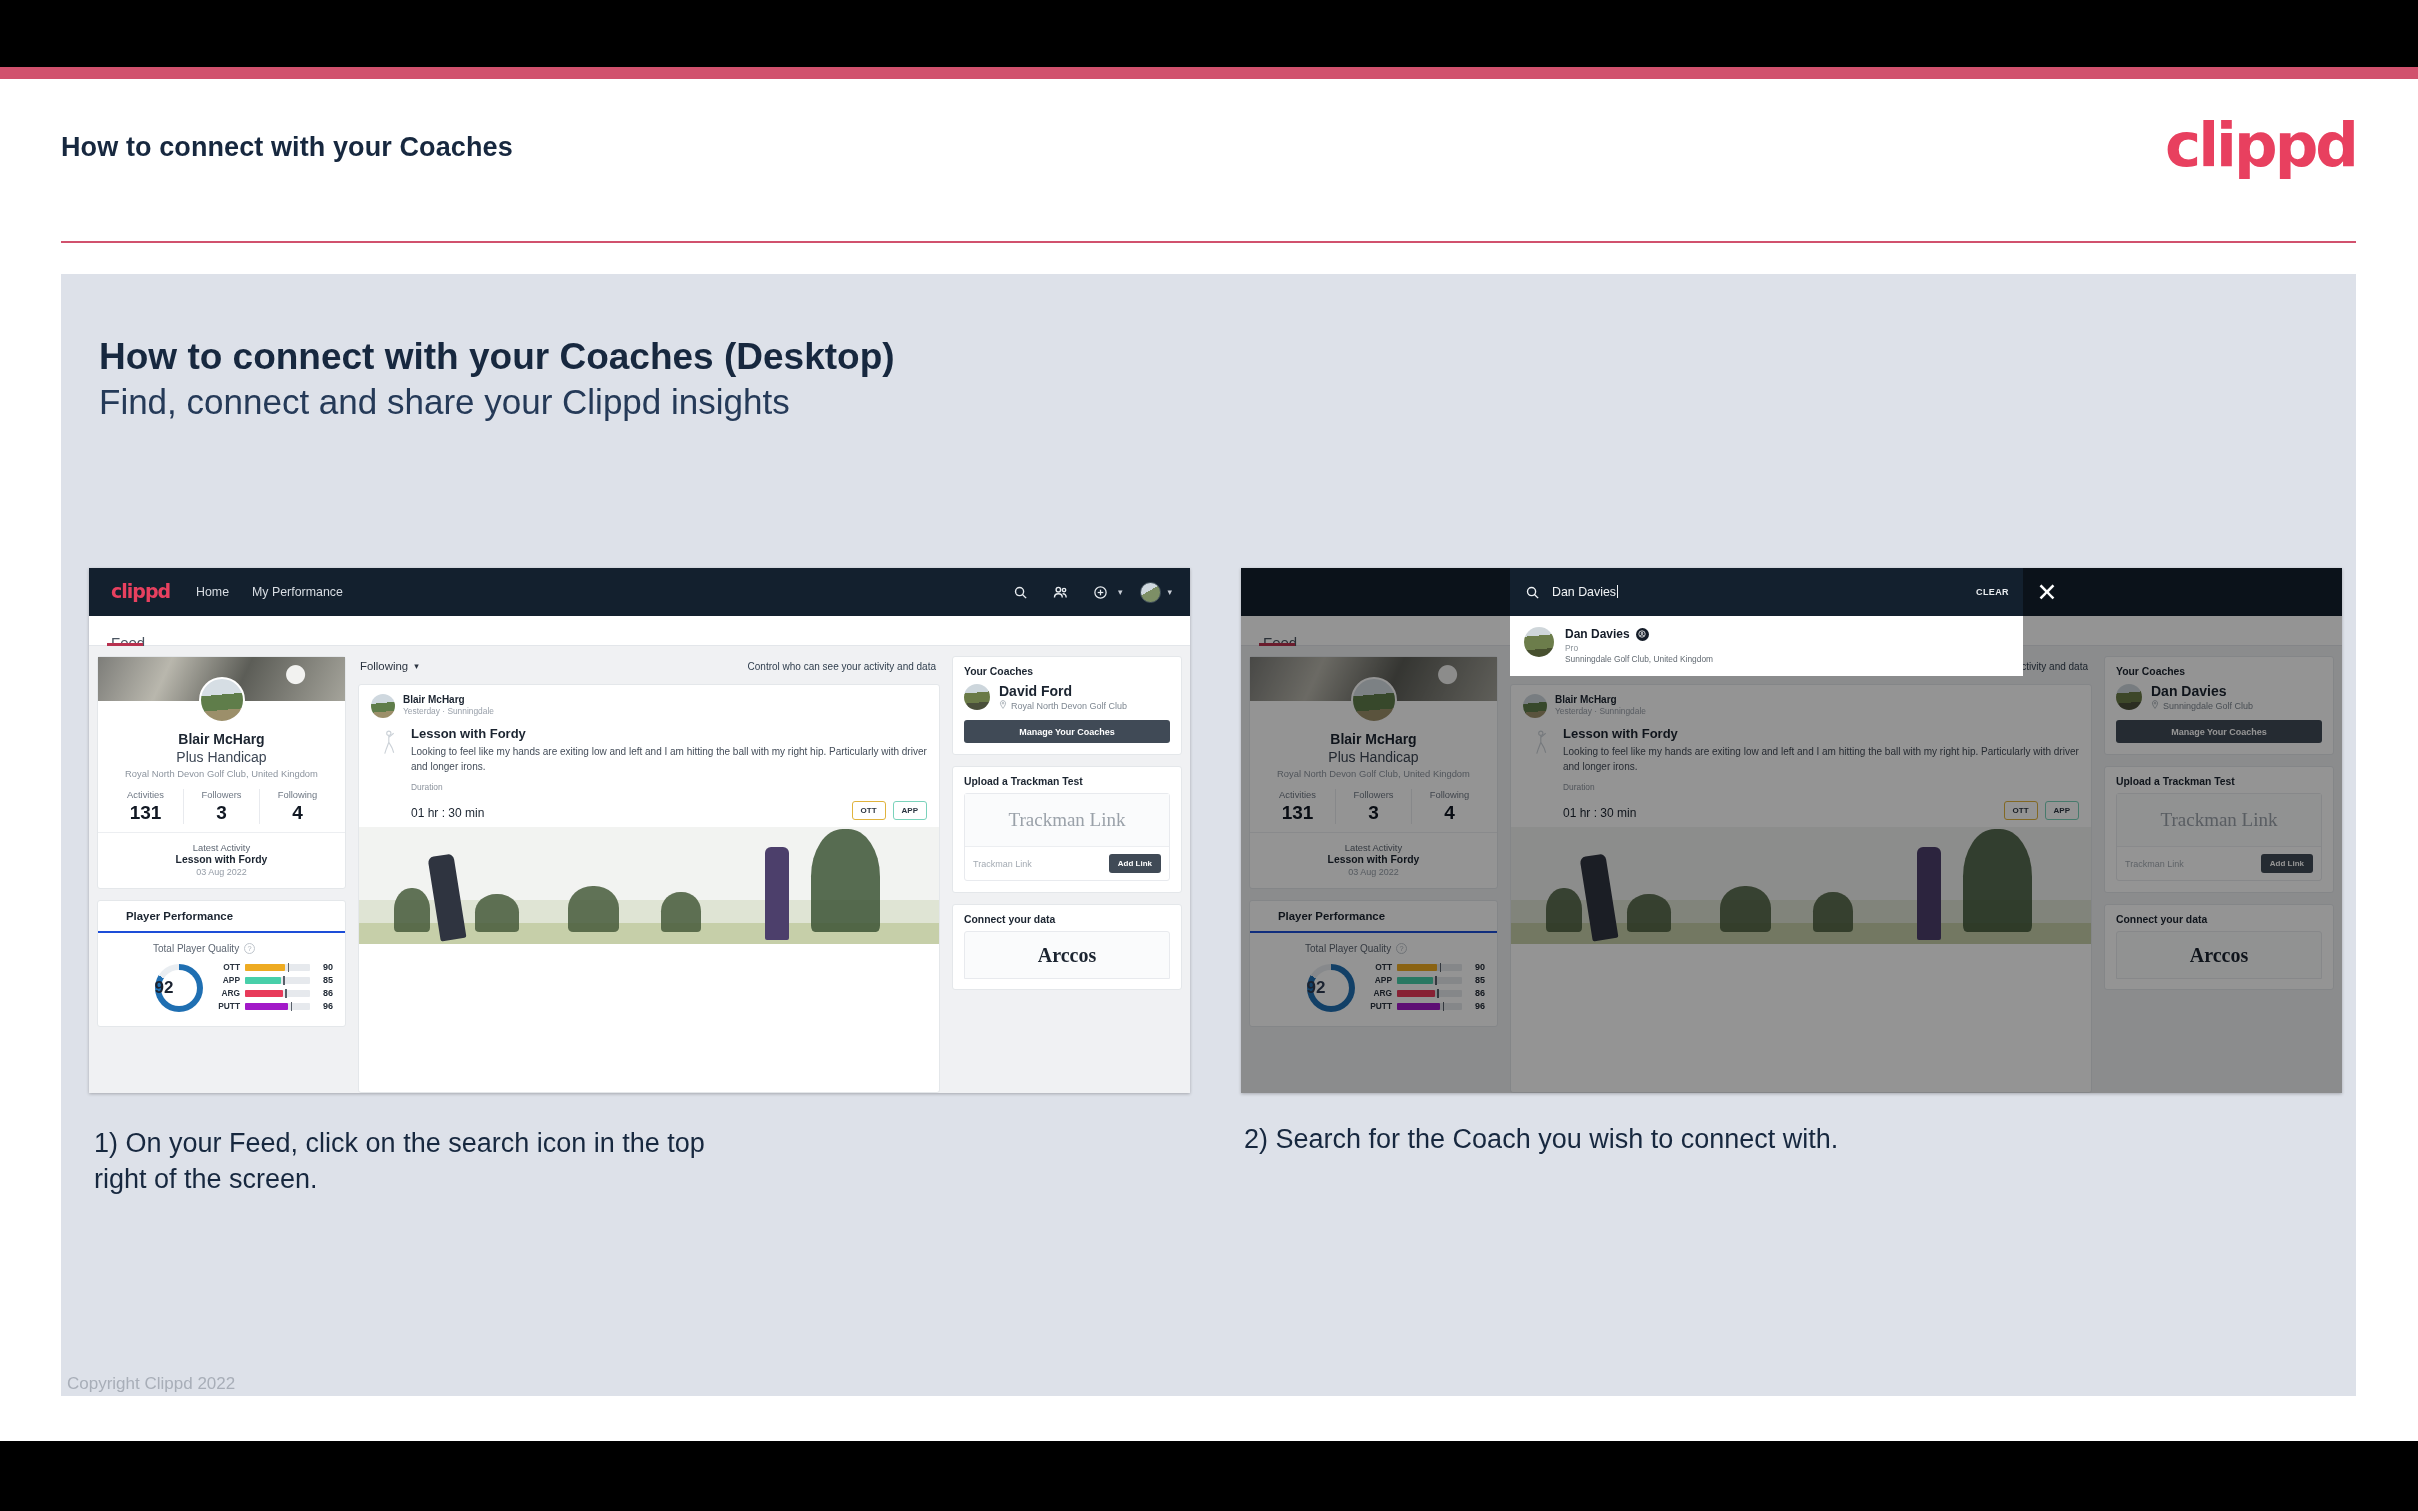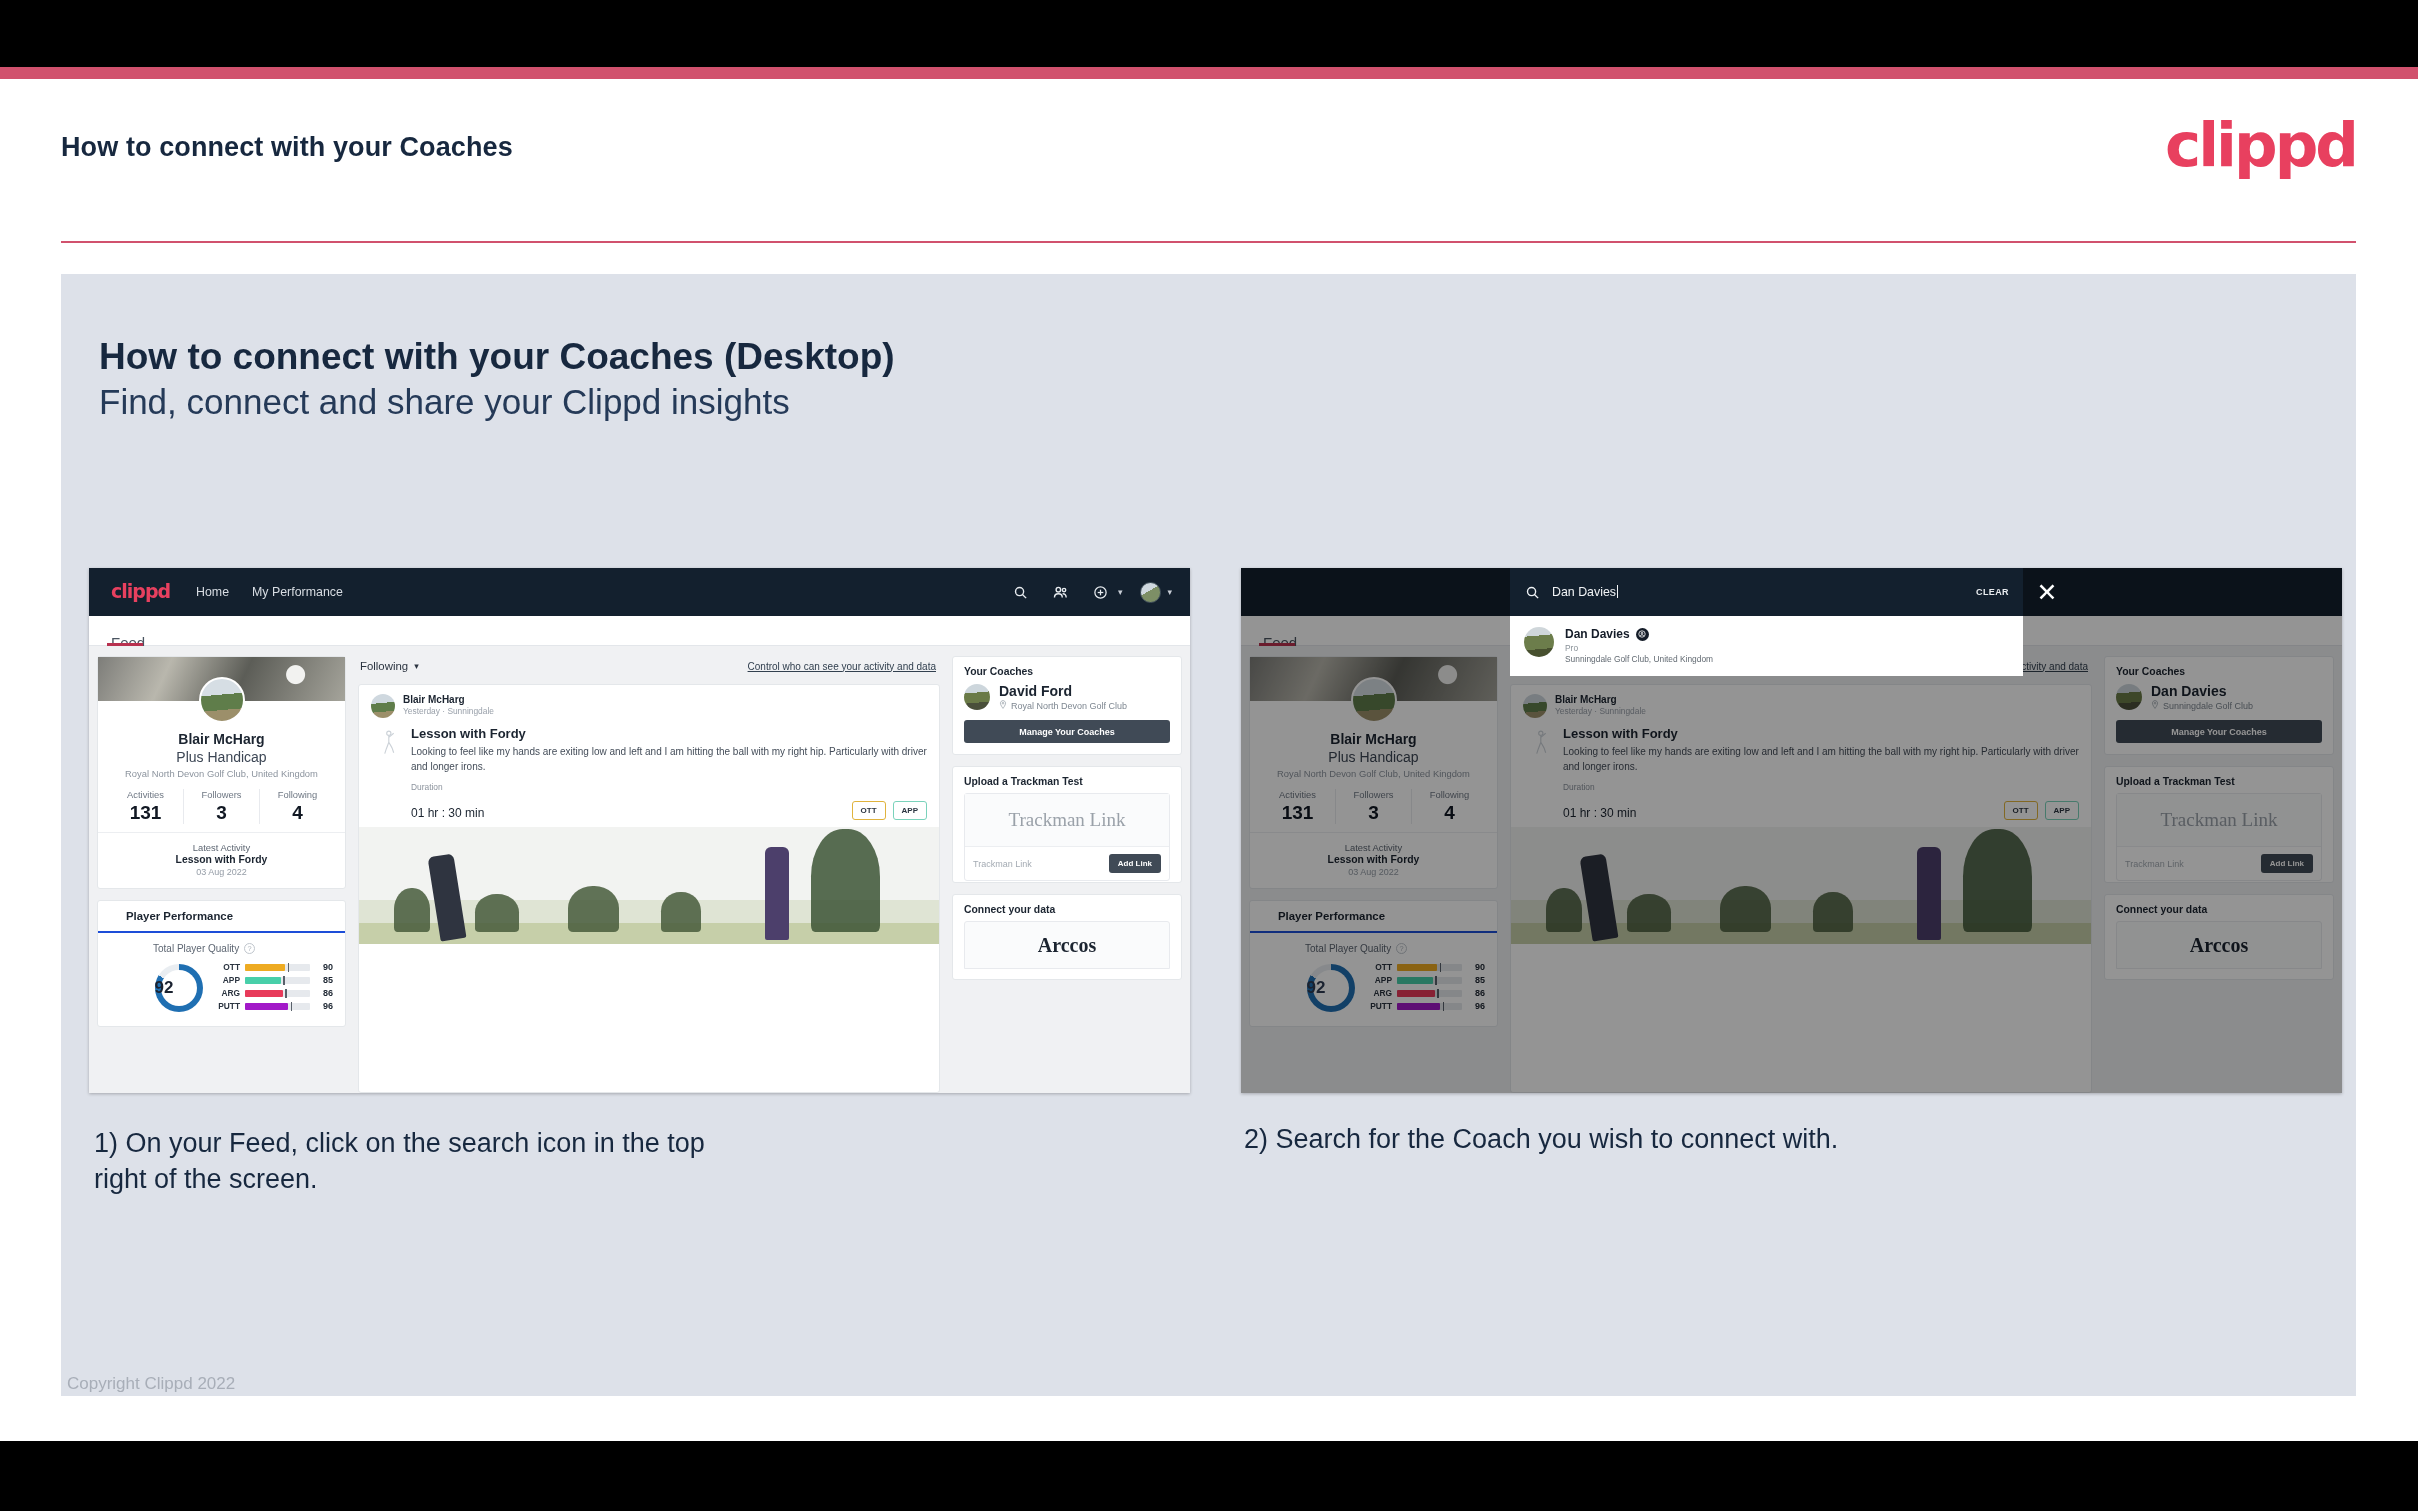--- a/index.html
+++ b/index.html
@@ -128,21 +128,21 @@
   .bar-lbl { width: 28px; font-size: 8.4px; font-weight: 700; color: #2b3440; text-align: right; }
   .bar-track { flex: 1; height: 7px; background: #e6e9ed; border-radius: 1px; position: relative; }
   .bar-fill { position: absolute; left: 0; top: 0; bottom: 0; border-radius: 1px; }
   .bar-tick { position: absolute; top: -1px; width: 1.5px; height: 9px; background: #59616b; }
   .bar-val { width: 18px; font-size: 9px; font-weight: 700; color: #1b2430; text-align: right; }
 
   
   .feed-topbar { display: flex; align-items: center; justify-content: space-between;
                  padding: 0 4px 0 2px; height: 20px; }
   .following-sel { font-size: 11.4px; color: #2b3440; display: flex; align-items: center; gap: 6px; }
-  .control-link { font-size: 10px; color: #32404f; text-decoration: underline; }
+  .control-link { font-size: 10px; color: #32404f; }
   .post-card { background: #fff; border: 1px solid #e4e7ea; border-radius: 3px; flex: 1;
                display: flex; flex-direction: column; overflow: hidden; }
   .post-head { display: flex; gap: 8px; padding: 9px 12px 2px; }
   .post-avatar { width: 24px; height: 24px; border-radius: 50%; flex: none;
                  background: linear-gradient(175deg,#cfd8df 0 38%, #5f7d4a 38% 72%, #9c8f6a 72% 100%); }
   .post-author { font-size: 10px; font-weight: 700; color: #1b2430; }
   .post-meta { font-size: 8.4px; color: #99a0aa; margin-top: 1px; }
   .post-main { display: flex; gap: 6px; padding: 6px 12px 0 12px; }
   .swing-ico { width: 34px; flex: none; display: flex; justify-content: center; padding-top: 4px;
                color: #ccd2d8; }
@@ -163,21 +163,21 @@
   
   .rc-title { font-size: 10.4px; font-weight: 700; color: #1b2430; padding: 9px 11px 6px; }
   .coach-row { display: flex; gap: 9px; align-items: center; padding: 0 11px 9px; }
   .coach-av { width: 26px; height: 26px; border-radius: 50%; flex: none;
               background: linear-gradient(175deg,#cdd6dc 0 34%, #6a7a47 34% 70%, #4a4f3a 70% 100%); }
   .coach-name { font-size: 14px; font-weight: 700; color: #1b2430; }
   .coach-club { font-size: 9px; color: #7e8791; display: flex; align-items: center; gap: 4px; margin-top: 1px; }
   .btn-dark { margin: 0 11px 11px; height: 23px; background: #404a56; color: #fff;
               font-size: 9px; font-weight: 700; border-radius: 3px;
               display: flex; align-items: center; justify-content: center; }
-  .tm-box { margin: 0 11px 1px; border: 1px solid #e8eaee; border-radius: 3px; }
+  .tm-box { margin: 0 11px 11px; border: 1px solid #e8eaee; border-radius: 3px; }
   .tm-logo { height: 53px; display: flex; align-items: center; justify-content: center;
              font-family: "Liberation Serif", serif; font-size: 19px; color: #9aa1a9;
              background: #fafbfc; border-bottom: 1px solid #eceef1; }
   .tm-input-row { display: flex; align-items: center; justify-content: space-between; padding: 7px 8px; }
   .tm-ph { font-size: 9px; color: #a4abb3; }
   .btn-addlink { background: #404a56; color: #fff; font-size: 8px; font-weight: 700;
                  padding: 5px 9px; border-radius: 3px; }
   .arccos-box { margin: 0 11px 0; border: 1px solid #e8eaee; border-top-left-radius: 3px;
                 border-top-right-radius: 3px; height: 48px; display: flex; align-items: center;
                 justify-content: center; background: #fafbfc;

